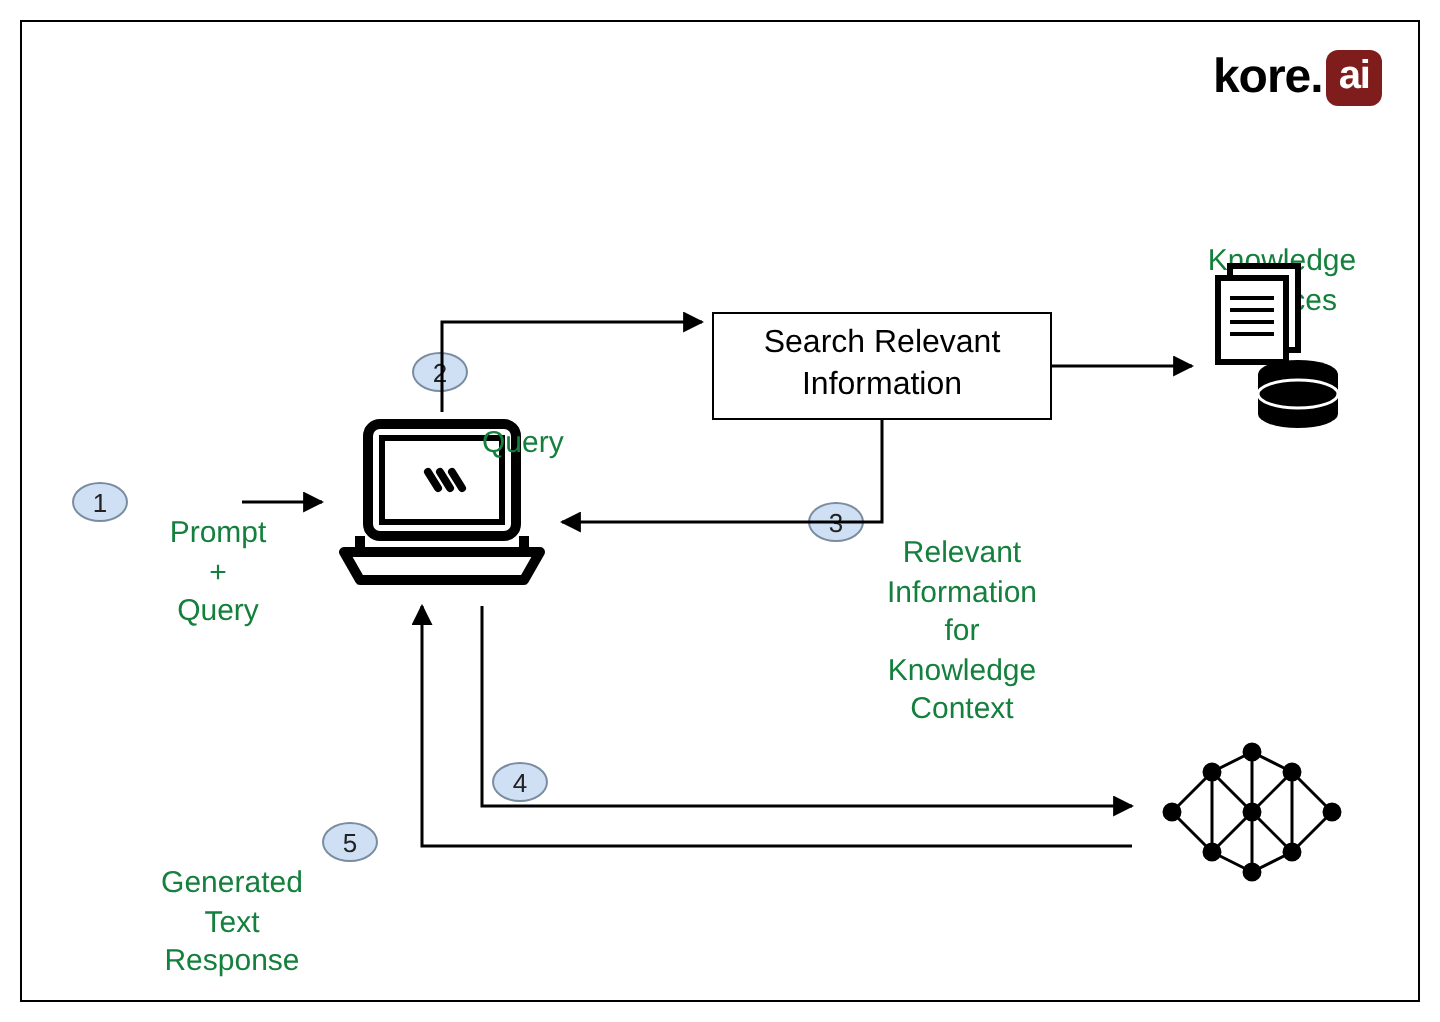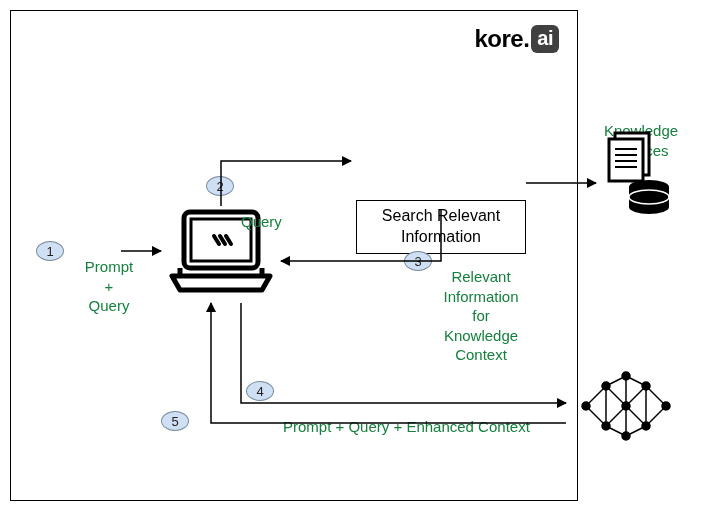--- a/index.html
+++ b/index.html
@@ -7,40 +7,40 @@
     width: 720px;
     height: 511px;
     font-family: Arial, Helvetica, sans-serif;
     background: #fff;
     position: relative;
   }
   .frame {
     position: absolute;
     left: 10px;
     top: 10px;
-    width: 568px;
+    width: 700px;
     height: 491px;
     border: 1px solid #000;
   }
   .logo {
     position: absolute;
     right: 18px;
     top: 14px;
     font-size: 24px;
     font-weight: 700;
     letter-spacing: -0.5px;
     color: #000;
     display: flex;
     align-items: center;
   }
   .logo-badge {
     display: inline-flex;
     align-items: center;
     justify-content: center;
-    background: #404040;
+    background: #7f1d1d;
     color: #fff;
     border-radius: 6px;
     padding: 2px 6px 3px 6px;
     margin-left: 2px;
     font-size: 20px;
     font-weight: 700;
   }
   .badge {
     position: absolute;
     width: 28px;
@@ -66,21 +66,20 @@
     position: absolute;
     border: 1px solid #000;
     background: #fff;
     display: flex;
     align-items: center;
     justify-content: center;
     text-align: center;
     font-size: 16px;
     padding: 6px 10px;
     line-height: 1.3;
-    margin-top: 44px;
   }
   svg.diagram {
     position: absolute;
     left: 0; top: 0;
     width: 700px; height: 491px;
     pointer-events: none;
   }
 </style>
 </head>
 <body>
@@ -173,21 +172,23 @@
 
   <div class="label" style="left:63px; top:210px; width:70px; white-space:pre-line;">Prompt
 +
 Query</div>
   <div class="label" style="left:230px; top:165px;">Query</div>
   <div class="label" style="left:420px; top:220px; width:100px; white-space:pre-line;">Relevant
 Information
 for
 Knowledge
 Context</div>
-  <div class="label" style="left:272px; top:370px;">Prompt  + Query + Enhanced Context</div>
+  <div class="label" style="left:60px; top:385px; width:90px; white-space:pre-line;">Generated
+Text
+Response</div>
 
   <svg class="diagram">
     <defs>
       <marker id="arrow" viewBox="0 0 10 10" refX="9" refY="5" markerWidth="7" markerHeight="7" orient="auto-start-reverse">
         <path d="M 0 0 L 10 5 L 0 10 z" fill="#000"></path>
       </marker>
     </defs>
 
     <line x1="110" y1="240" x2="150" y2="240" stroke="#000" stroke-width="1.5" marker-end="url(#arrow)"></line>
 

